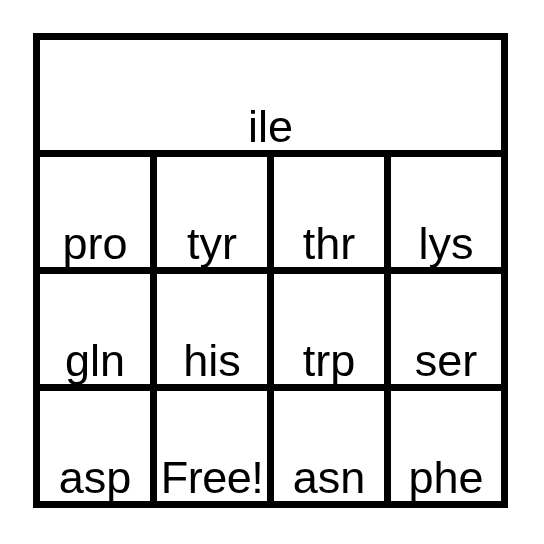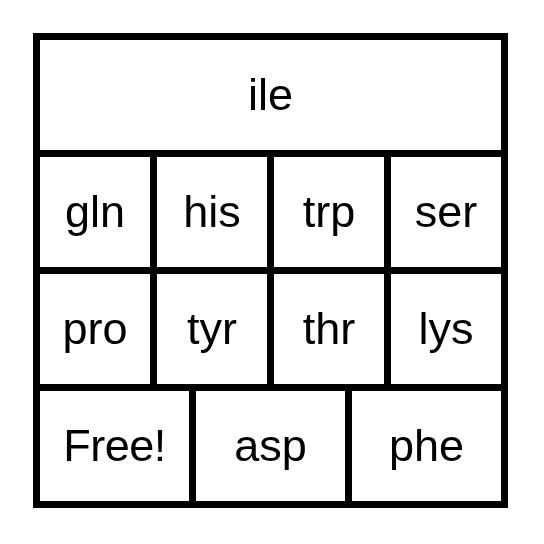--- a/index.html
+++ b/index.html
@@ -36,21 +36,21 @@
   }
 
   .bingo-cell {
     flex: 1 1 0;
     min-width: 0;
     box-sizing: border-box;
     border-right: 7px solid #000000;
     border-bottom: 7px solid #000000;
     background: #ffffff;
     display: flex;
-    align-items: center;
+    align-items: flex-end;
     justify-content: center;
     overflow: hidden;
   }
 
   .cell-label {
     font-size: 45px;
     line-height: 1;
     color: #000000;
     letter-spacing: 0px;
     white-space: nowrap;
@@ -71,53 +71,56 @@
 <div id="bingo-card">
 
   <div class="bingo-row">
     <div class="bingo-cell">
       <span class="cell-label">ile</span>
     </div>
   </div>
 
   <div class="bingo-row">
     <div class="bingo-cell">
+      <span class="cell-label">pro</span>
+    </div>
+    <div class="bingo-cell">
+      <span class="cell-label">tyr</span>
+    </div>
+    <div class="bingo-cell">
+      <span class="cell-label">thr</span>
+    </div>
+    <div class="bingo-cell">
+      <span class="cell-label">lys</span>
+    </div>
+  </div>
+
+  <div class="bingo-row">
+    <div class="bingo-cell">
       <span class="cell-label">gln</span>
     </div>
     <div class="bingo-cell">
       <span class="cell-label">his</span>
     </div>
     <div class="bingo-cell">
       <span class="cell-label">trp</span>
     </div>
     <div class="bingo-cell">
       <span class="cell-label">ser</span>
     </div>
   </div>
 
   <div class="bingo-row">
     <div class="bingo-cell">
-      <span class="cell-label">pro</span>
+      <span class="cell-label">asp</span>
     </div>
-    <div class="bingo-cell">
-      <span class="cell-label">tyr</span>
-    </div>
-    <div class="bingo-cell">
-      <span class="cell-label">thr</span>
-    </div>
-    <div class="bingo-cell">
-      <span class="cell-label">lys</span>
-    </div>
-  </div>
-
-  <div class="bingo-row">
     <div class="bingo-cell" data-free="true">
       <span class="cell-label">Free!</span>
     </div>
     <div class="bingo-cell">
-      <span class="cell-label">asp</span>
+      <span class="cell-label">asn</span>
     </div>
     <div class="bingo-cell">
       <span class="cell-label">phe</span>
     </div>
   </div>
 
 </div>
 
 </body></html>

